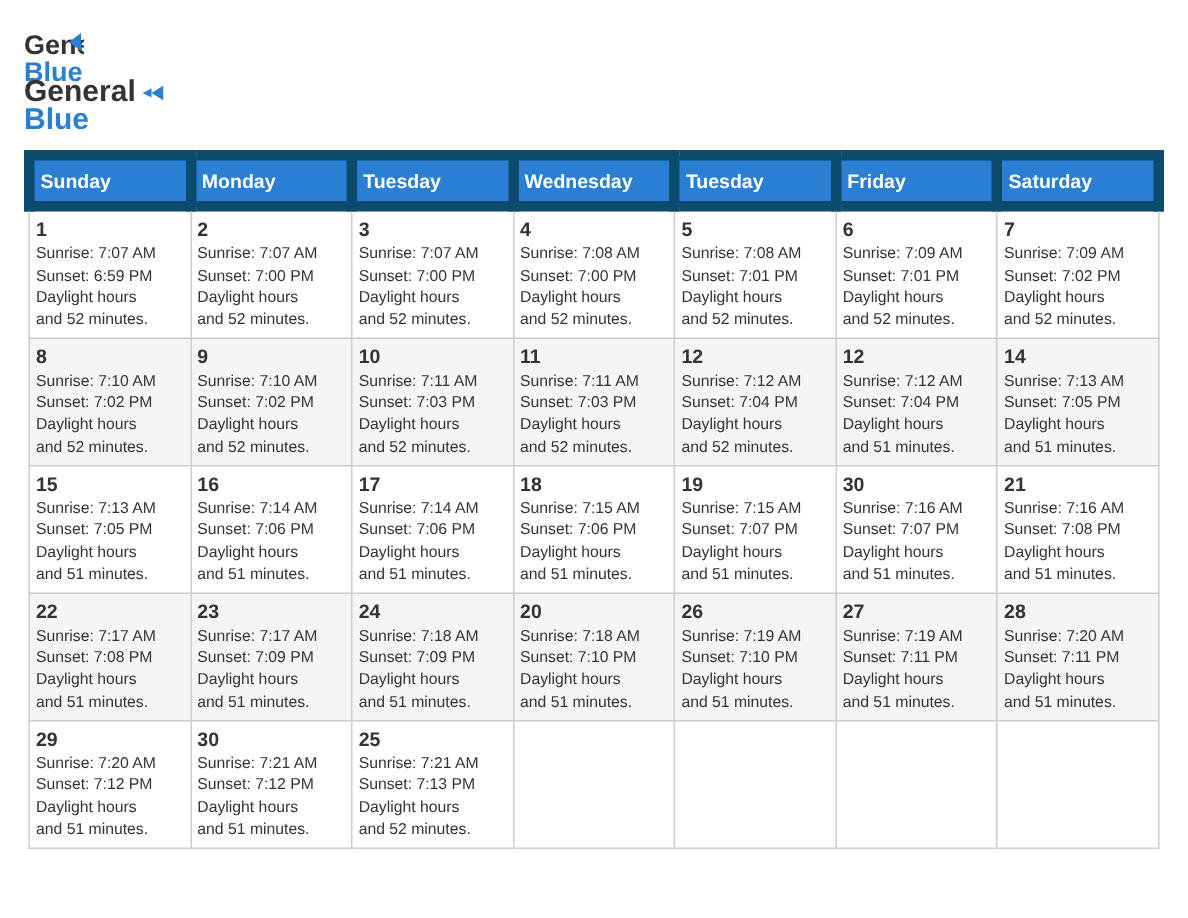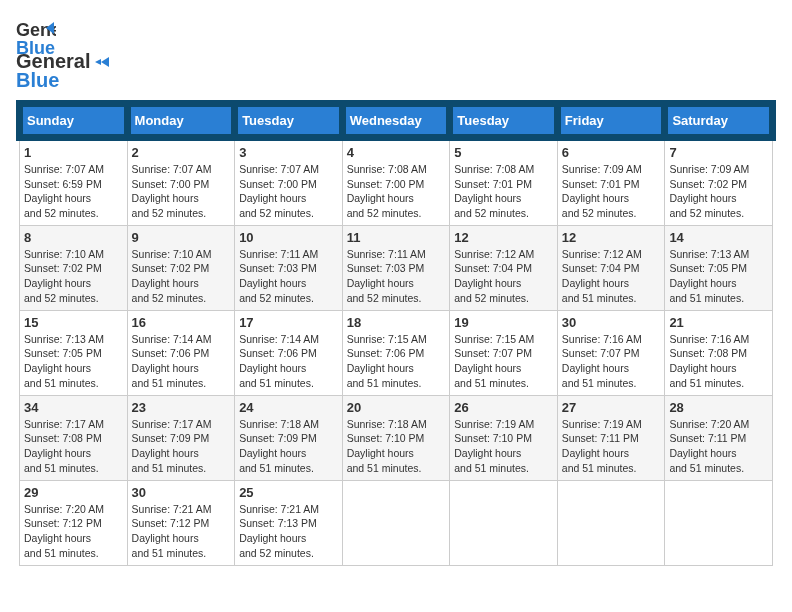--- a/index.html
+++ b/index.html
@@ -304,21 +304,21 @@
         <div class="day-info">
           Sunrise: 7:16 AM<br>
           Sunset: 7:08 PM<br>
           Daylight hours<br>
           and 51 minutes.
         </div>
       </td>
       </tr>
       <tr>
         <td>
-        <span class="day-number">34</span>
+        <span class="day-number">22</span>
         <div class="day-info">
           Sunrise: 7:17 AM<br>
           Sunset: 7:08 PM<br>
           Daylight hours<br>
           and 51 minutes.
         </div>
       </td>
         <td>
         <span class="day-number">23</span>
         <div class="day-info">

